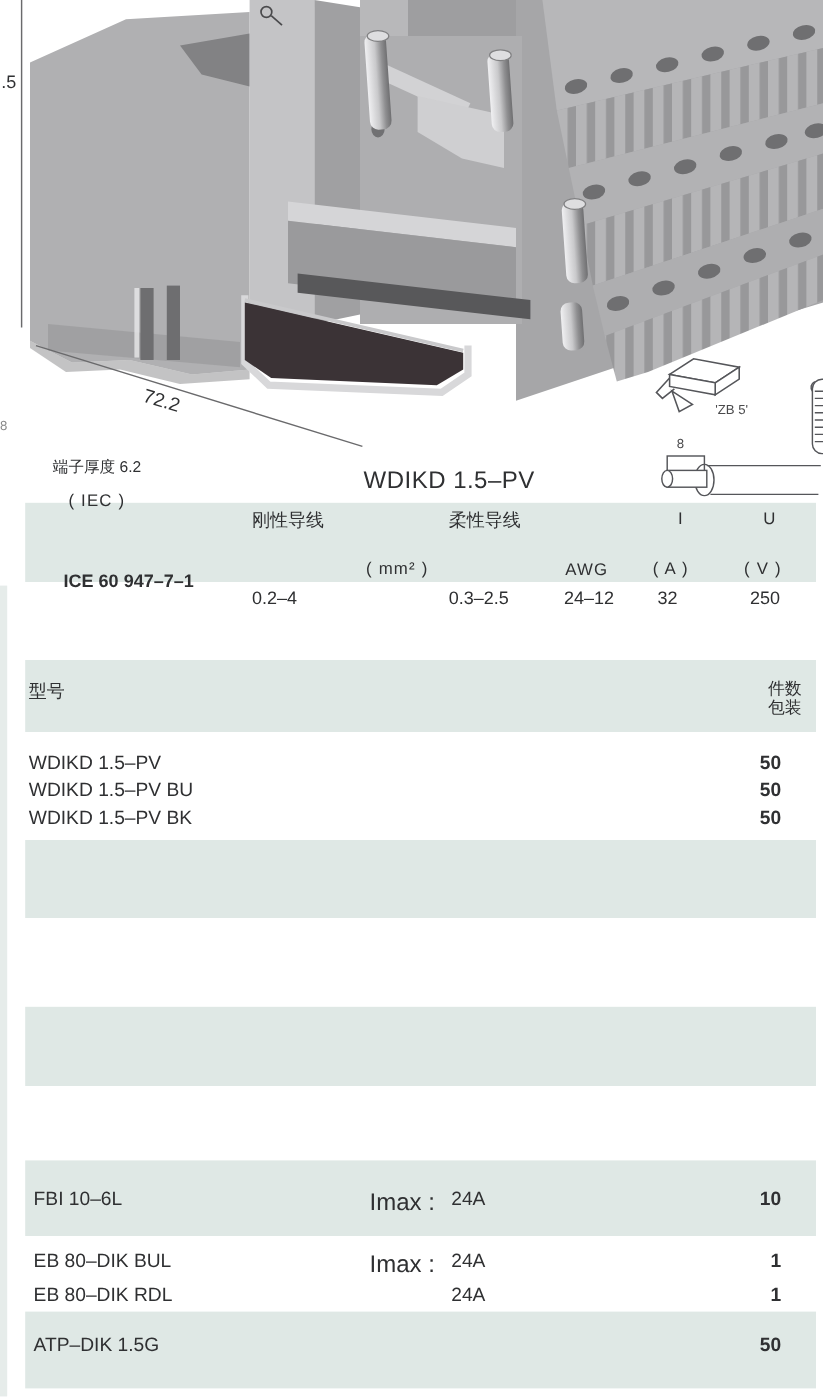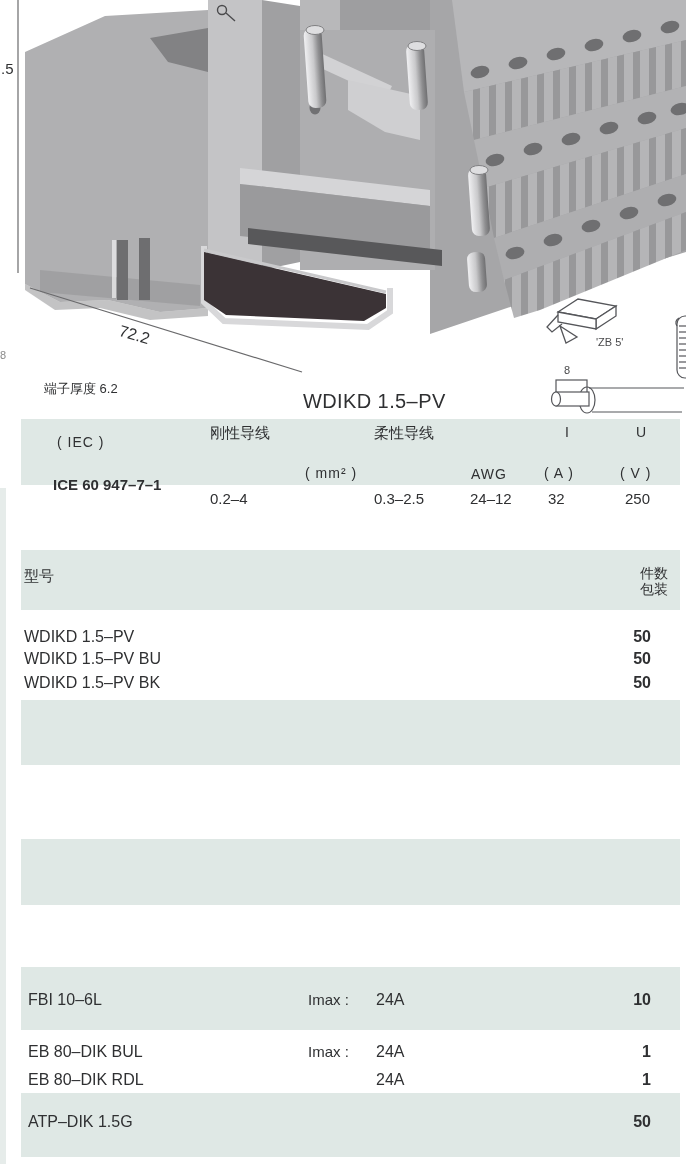--- a/index.html
+++ b/index.html
@@ -5,21 +5,21 @@
   html,body{margin:0;padding:0;background:#ffffff;}
   #sheet{position:relative;width:686px;height:1164px;background:#fff;overflow:hidden;
          font-family:"Liberation Sans","DejaVu Sans",sans-serif;color:#2f3032;}
   .abs{position:absolute;white-space:nowrap;}
   .band{position:absolute;left:21px;width:659px;background:#dfe8e5;}
   .cjk{font-size:15px;}
   .hdr{font-size:14px;letter-spacing:1px;}
   .cell{font-size:15px;}
   .model{font-size:16px;}
   .qty{font-size:16px;text-align:right;width:60px;font-weight:bold;}
-  .param{font-size:15px;}
+  .param{font-size:20px;}
   .rot{transform:rotate(16.5deg);transform-origin:left top;}
   .small{font-size:11px;color:#4a4a4c;}
   .pagenum{font-size:11px;color:#8a8a8a;}
   #edge-strip{position:absolute;left:0;top:488px;width:6px;height:676px;background:#e6ecea;}
 </style>
 </head>
 <body>
 
 <div id="sheet" style="color: rgb(47, 48, 50);">
 
@@ -149,21 +149,21 @@
   <div class="abs" style="left:1px;top:60px;font-size:15px;">.5</div>
   <div class="abs pagenum" style="left:0;top:349px;">8</div>
   <div class="abs rot" style="left:122px;top:322px;font-size:16px;">72.2</div>
   <div class="abs" style="left:44px;top:380px;font-size:13px;">端子厚度 6.2</div>
   <div class="abs" style="left:303px;top:390px;font-size:20px;letter-spacing:0.4px;">WDIKD 1.5–PV</div>
   <div class="abs small" style="left:596px;top:336px;">'ZB 5'</div>
   <div class="abs small" style="left:564px;top:364px;">8</div>
 
   <div>
     <div class="band" style="top: 419px; height: 66px; background: rgb(223, 232, 229);"></div>
-    <div class="abs hdr" style="left:57px;top:434px;">( IEC )</div>
+    <div class="abs hdr" style="left:57px;top:409px;">( IEC )</div>
     <div class="abs cjk" style="left:210px;top:424px;">刚性导线</div>
     <div class="abs cjk" style="left:374px;top:424px;">柔性导线</div>
     <div class="abs hdr" style="left:565px;top:424px;">I</div>
     <div class="abs hdr" style="left:636px;top:424px;">U</div>
     <div class="abs hdr" style="left:305px;top:465px;">( mm² )</div>
     <div class="abs hdr" style="left:471px;top:466px;">AWG</div>
     <div class="abs hdr" style="left:544px;top:465px;">( A )</div>
     <div class="abs hdr" style="left:620px;top:465px;">( V )</div>
     <div class="abs cell" style="left:53px;top:476px;font-weight:bold;">ICE 60 947–7–1</div>
     <div class="abs cell" style="left:210px;top:490px;">0.2–4</div>

